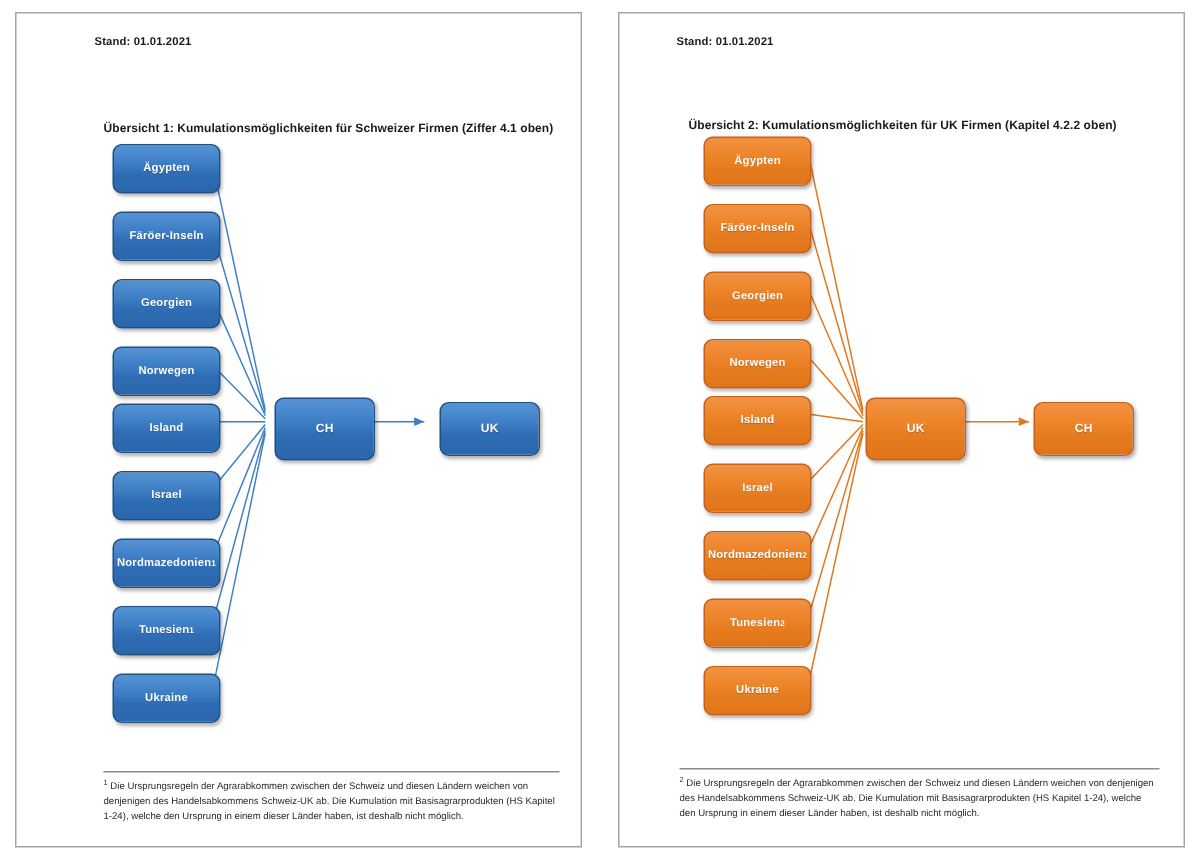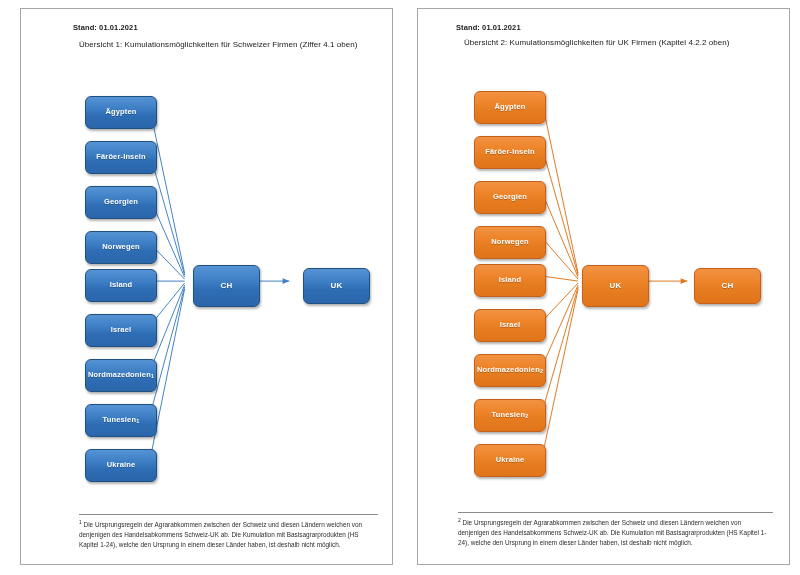--- a/index.html
+++ b/index.html
@@ -14,21 +14,21 @@
     position: relative;
     overflow: hidden;
   }
 
   .page {
     position: absolute;
     left: 0; top: 0;
     width: 800px; height: 575px;
     display: flex;
     gap: 24px;
-    padding: 8px 10px 10px 20px;
+    padding: 8px 10px 10px 10px;
     box-sizing: border-box;
   }
 
   .panel {
     position: relative;
     background: #ffffff;
     border: 1px solid #a6a6a6;
     box-sizing: border-box;
     flex: 1 1 0;
     overflow: hidden;
@@ -46,24 +46,25 @@
     color: #1a1a1a;
     letter-spacing: 0.1px;
     white-space: nowrap;
   }
   .panel-left .stand { left: 52px; top: 14px; }
   .panel-right .stand { left: 38px; top: 14px; }
 
   .subtitle {
     position: absolute;
     font-size: 8px;
-    font-weight: normal;
+    font-weight: bold;
     color: #1a1a1a;
     white-space: nowrap;
     letter-spacing: 0.05px;
+    margin-top: 41px;
   }
   .panel-left .subtitle { left: 58px; top: 31px; }
   .panel-right .subtitle { left: 46px; top: 29px; }
 
   
   .diagram {
     position: absolute;
     left: 0;
     top: 0;
     width: 100%;

